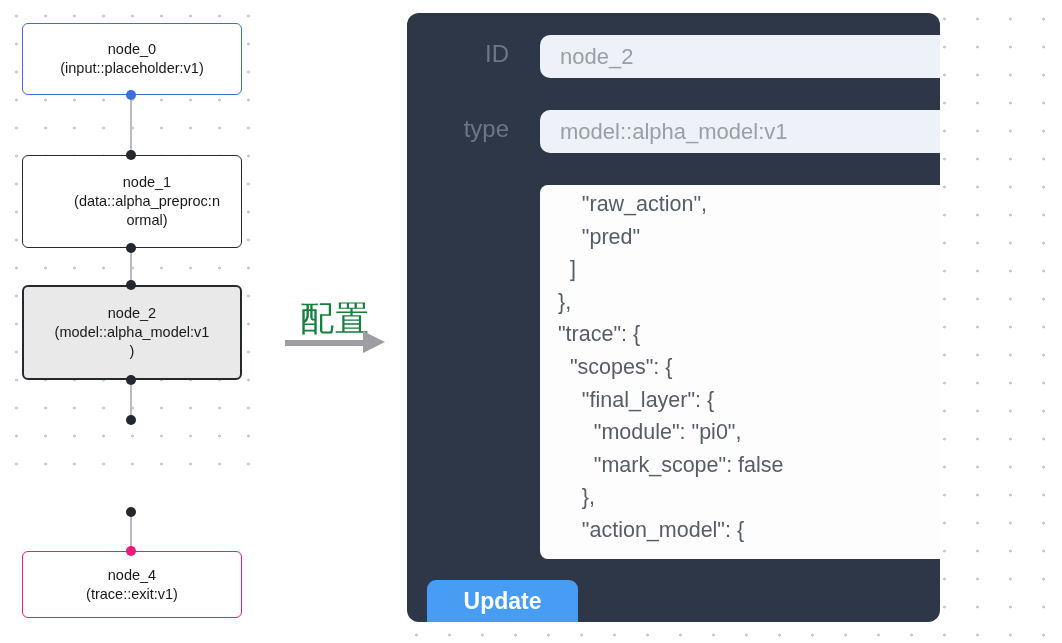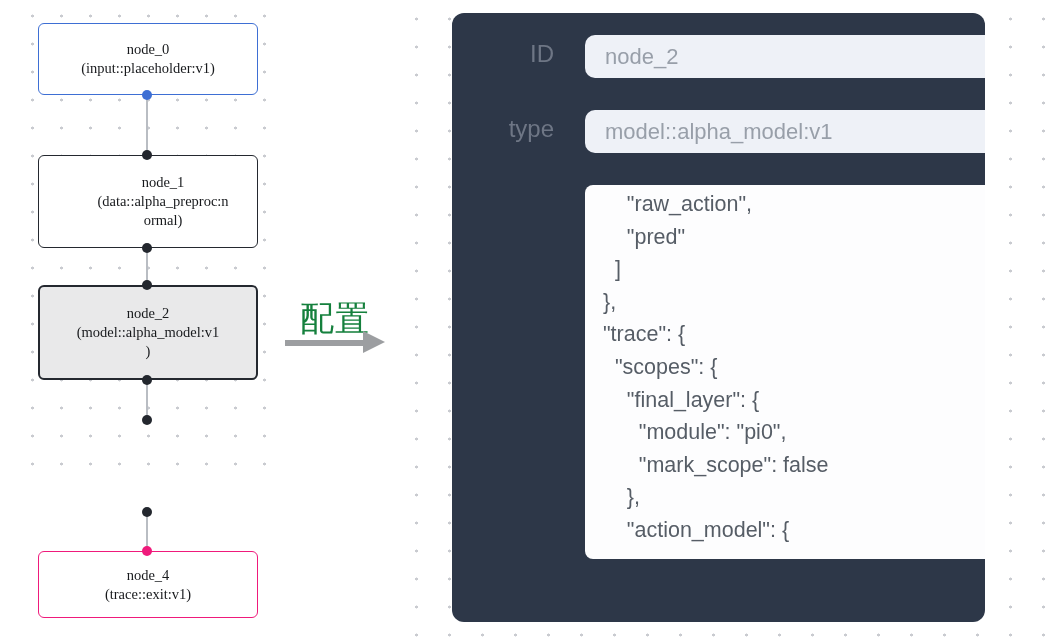--- a/index.html
+++ b/index.html
@@ -1,22 +1,22 @@
 <!DOCTYPE html>
 <html><head>
 <meta charset="utf-8">
 <style>
   * { margin:0; padding:0; box-sizing:border-box; }
   html,body { width:1062px; height:643px; background:#ffffff; font-family:"Liberation Sans",sans-serif; overflow:hidden; }
   .stage { position:relative; width:1062px; height:643px; }
 
   
-  .canvas-left { position:absolute; left:16px; top:0; width:272px; height:480px;
+  .canvas-left { position:absolute; left:0; top:0; width:272px; height:480px;
     background-image:radial-gradient(circle,#c9cbd0 1.4px,transparent 1.6px);
-    background-size:29px 28px; background-position:2px 2px;font-family:Liberation Serif, serif; }
+    background-size:29px 28px; background-position:2px 2px; }
   .flow-node { position:absolute; left:22px; width:220px; background:#ffffff;
     border:1.5px solid #24282f; border-radius:6px; display:flex; align-items:center; justify-content:center;
     text-align:center; font-size:14.5px; line-height:19px; color:#17191c; white-space:pre-line; cursor:pointer; }
   .node-input  { top:23px;  height:72px; border-color:#3e6fd4; }
   .node-data1  { top:155px; height:93px;padding-left:30px; }
   .node-model  { top:285px; height:95px; background:#e9e9ea; border-width:2px; }
   .node-data2  { top:420px; height:92px; }
   .node-output { top:551px; height:67px; border-color:#ef1a7b; }
   .edge { position:absolute; left:130px; width:2px; background:#b9bdc3; }
   .edge-0 { top:95px;  height:60px; }
@@ -35,21 +35,21 @@
   .annotation-arrow { position:absolute; left:285px; top:331px; width:100px; height:22px; }
   .arrow-line { position:absolute; left:0; top:9px; width:80px; height:6px; background:#9c9ea1; }
   .arrow-head { position:absolute; left:78px; top:0; width:0; height:0;
     border-top:11px solid transparent; border-bottom:11px solid transparent; border-left:22px solid #9c9ea1; }
 
   
   .canvas-right { position:absolute; left:390px; top:0; width:672px; height:643px;
     background-image:radial-gradient(circle,#c9cbd0 1.4px,transparent 1.6px);
     background-size:33px 28px; background-position:10px 5px; }
   .panel { position:absolute; left:17px; top:13px; width:533px; height:609px;
-    background:#2d3748; border-radius:12px; overflow:hidden;margin-left:45px; }
+    background:#2d3748; border-radius:12px; overflow:hidden; }
   .field-label { position:absolute; left:0; width:102px; text-align:right;
     font-size:24px; color:#6e7685; }
   .label-id { top:27px; } .label-type { top:102px; } .label-config { top:182px; }
   .text-input { position:absolute; left:133px; width:490px; height:43px; border:none; outline:none;
     background:#eef1f7; border-radius:10px; padding:0 20px; font-family:"Liberation Sans",sans-serif;
     font-size:22px; color:#989fa9; }
   .input-id { top:22px; } .input-type { top:97px; }
 
   .config-box { position:absolute; left:133px; top:172px; width:490px; height:374px;
     background:#fdfdfe; border-radius:8px; overflow:hidden; cursor:text; }
@@ -130,16 +130,17 @@
           <div class="scroll-thumb"></div>
         </div>
         <div class="resize-corner">
           <svg width="16" height="16" viewBox="0 0 16 16">
             <line x1="3" y1="13" x2="13" y2="3" stroke="#9a9a9a" stroke-width="1.6"></line>
             <line x1="8" y1="14" x2="14" y2="8" stroke="#9a9a9a" stroke-width="1.6"></line>
           </svg>
         </div>
       </div>
 
+      <button class="update-button">Update</button>
     </div>
   </div>
 
 </div>
 
 </body></html>

